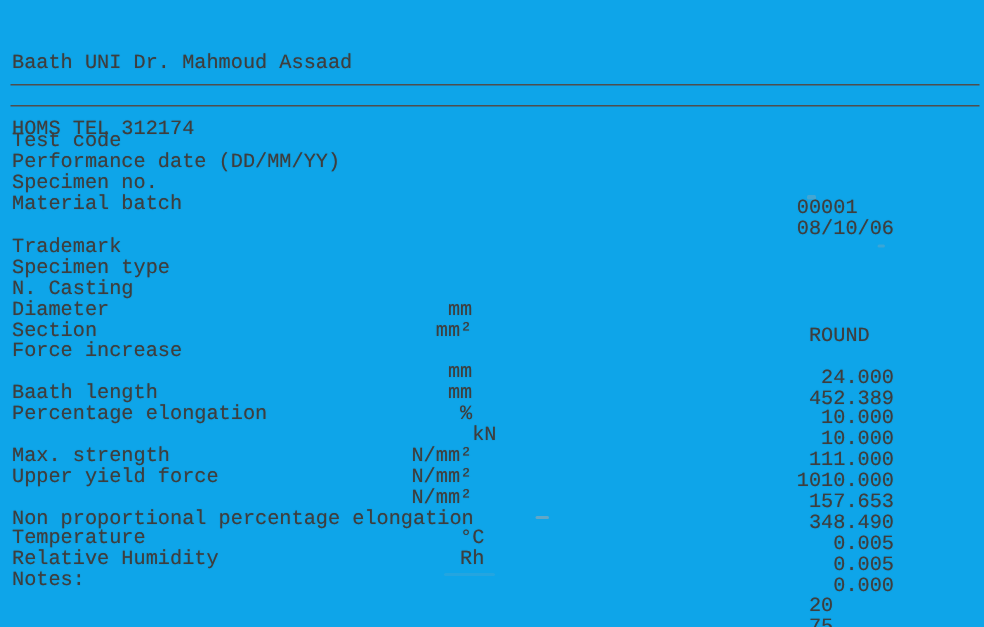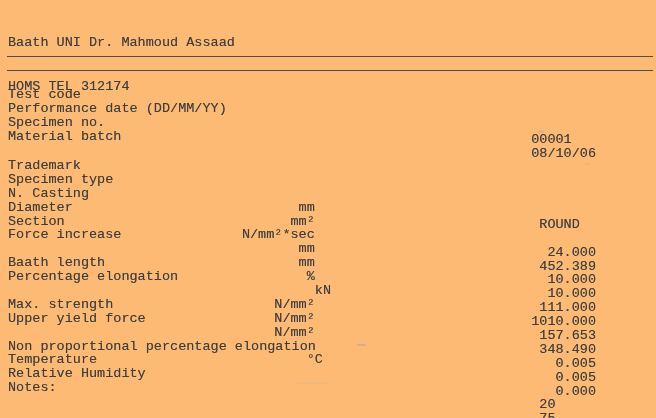--- a/index.html
+++ b/index.html
@@ -3,21 +3,21 @@
 <meta charset="utf-8">
 <style>
   html,body{margin:0;padding:0;}
   body{
     width:656px;height:418px;overflow:hidden;
     background:#fcfcfc;
     font-family:"Liberation Mono","DejaVu Sans Mono",monospace;
     font-size:13.5px;
     color:#3e3e3e;
   }
-  .page{position:relative;width:656px;height:418px;background:#fdba74;}
+  .page{position:relative;width:656px;height:418px;background:#0ea5e9;}
   .page *{text-shadow:0 0 0.6px rgba(62,62,62,0.55);}
   .header{position:absolute;left:8px;top:7px;line-height:14.6px;white-space:pre;}
   .rule{position:absolute;left:7px;width:646px;height:1.4px;background:#4e4e4e;text-shadow:none;}
   .rule-top{top:56px;}
   .rule-bottom{top:70px;}
   .rows{position:absolute;left:8px;width:640px;}
   .rows-info{top:88px;}
   .rows-results{top:159px;}
   .row{position:relative;height:13.9px;line-height:13.9px;}
   .row span{position:absolute;top:0;white-space:pre;}
@@ -86,21 +86,20 @@
         <span class="unit">mm  </span>
         <span class="value">24.000</span>
       </div>
       <div class="row">
         <span class="label">Section</span>
         <span class="unit">mm²  </span>
         <span class="value">452.389</span>
       </div>
       <div class="row">
         <span class="label">Force increase</span>
-        <span class="unit">N/mm²*sec  </span>
         <span class="value">10.000</span>
       </div>
       <div class="row">
         <span class="unit">mm  </span>
         <span class="value">10.000</span>
       </div>
       <div class="row">
         <span class="label">Baath length</span>
         <span class="unit">mm  </span>
         <span class="value">111.000</span>
@@ -133,20 +132,21 @@
         <span class="unit"></span>
         <span class="value">0.000</span>
       </div>
       <div class="row">
         <span class="label">Temperature</span>
         <span class="unit">°C </span>
         <span class="value">20     </span>
       </div>
       <div class="row">
         <span class="label">Relative Humidity</span>
+        <span class="unit">Rh </span>
         <span class="value">75     </span>
       </div>
       <div class="row">
         <span class="label">Notes:</span>
         <span class="unit"></span>
         <span class="value"></span>
       </div>
     </div>
 
   <div class="speck speck-1"></div>

